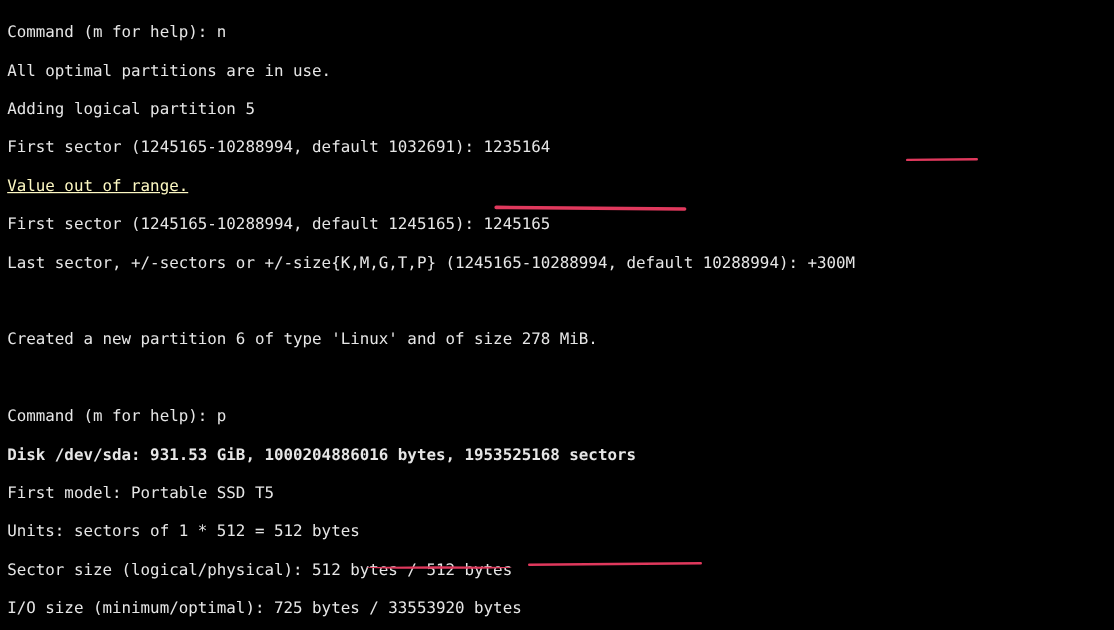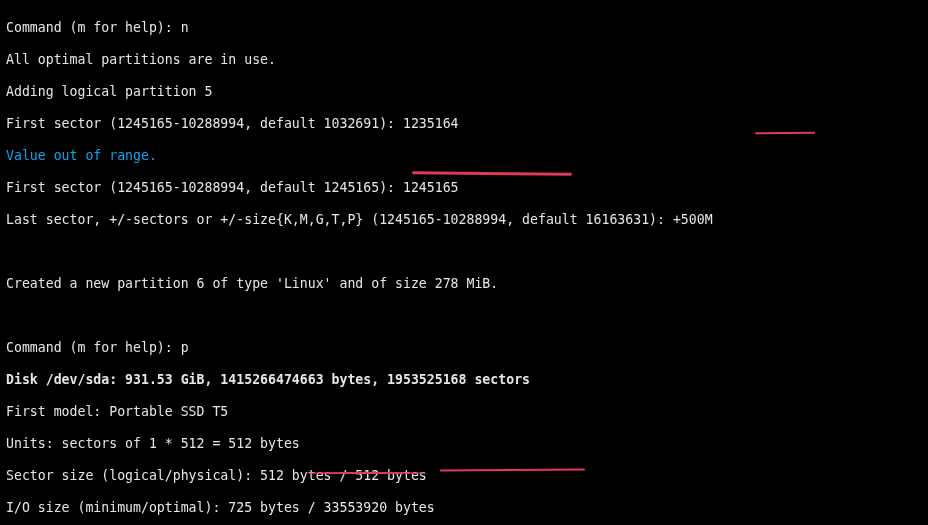--- a/index.html
+++ b/index.html
@@ -12,21 +12,21 @@
   }
   .terminal {
     font-family: "DejaVu Sans Mono", "Liberation Mono", Consolas, Menlo, monospace;
     font-size: 13.2px;
     line-height: 16px;
     color: #e6e6e6;
     white-space: pre;
     padding: 4px 6px 6px 6px;
     position: relative;
   }
-  .err { color: #0ea5e9; }
+  .err { color: #fef9c3; text-decoration: underline; }
   .b { font-weight: 700; }
   
   .swash {
     position: absolute;
     background: #e0395d;
     height: 2px;
     border-radius: 2px;
     transform: rotate(-0.5deg);
     pointer-events: none;
   }
@@ -56,31 +56,31 @@
 <span>All optimal partitions are in use.</span>
 
 <span>Adding logical partition 5</span>
 
 <span>First sector (1245165-10288994, default 1032691): 1235164</span>
 
 <span class="err">Value out of range.</span>
 
 <span>First sector (1245165-10288994, default 1245165): 1245165</span>
 
-<span>Last sector, +/-sectors or +/-size{K,M,G,T,P} (1245165-10288994, default 16163631): +500M</span>
+<span>Last sector, +/-sectors or +/-size{K,M,G,T,P} (1245165-10288994, default 10288994): +300M</span>
 
 <span></span>
 
 <span>Created a new partition 6 of type 'Linux' and of size 278 MiB.</span>
 
 <span></span>
 
 <span>Command (m for help): p</span>
 
-<span class="b">Disk /dev/sda: 931.53 GiB, 1415266474663 bytes, 1953525168 sectors</span>
+<span class="b">Disk /dev/sda: 931.53 GiB, 1000204886016 bytes, 1953525168 sectors</span>
 
 <span>First model: Portable SSD T5  </span>
 
 <span>Units: sectors of 1 * 512 = 512 bytes</span>
 
 <span>Sector size (logical/physical): 512 bytes / 512 bytes</span>
 
 <span>I/O size (minimum/optimal): 725 bytes / 33553920 bytes</span>
 
 

